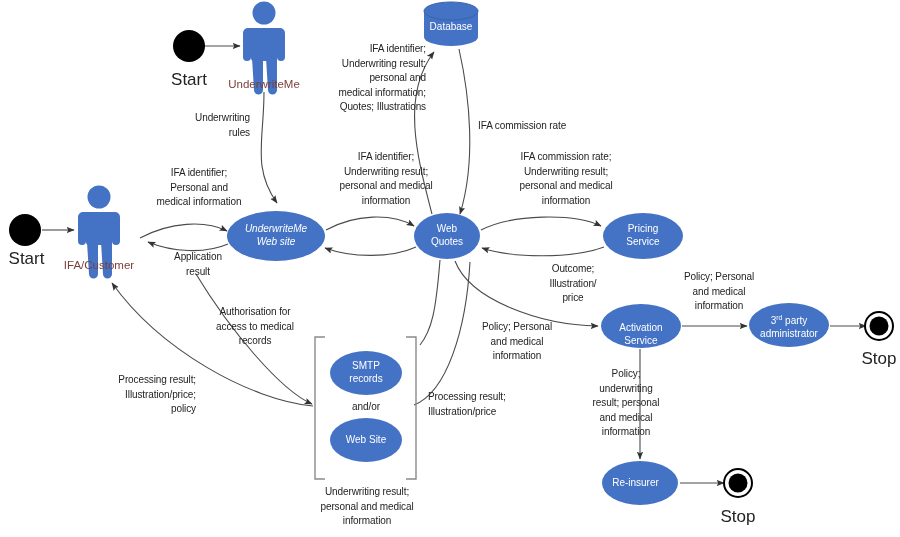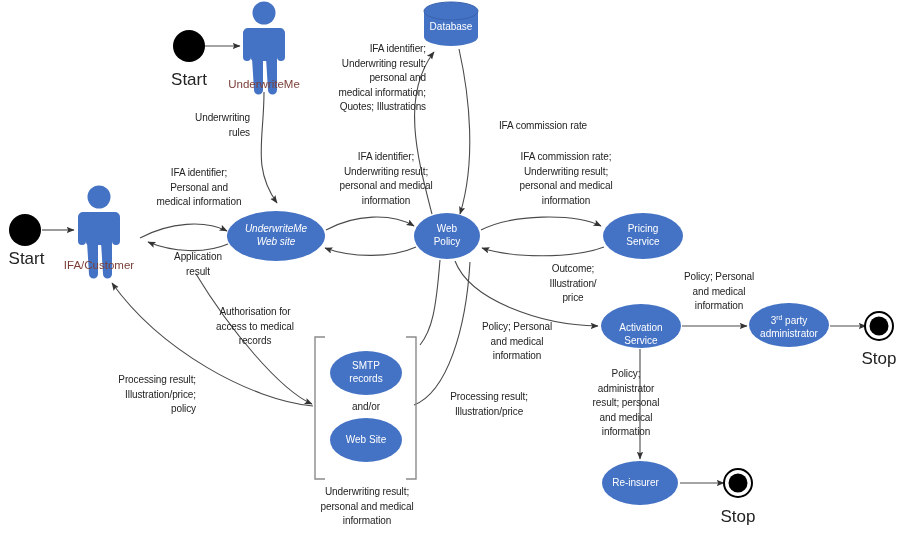--- a/index.html
+++ b/index.html
@@ -32,21 +32,21 @@
     position: absolute;
     font-family: "Liberation Sans", sans-serif;
     font-size: 10px;
     line-height: 14.6px;
     color: #232323;
     white-space: pre-line;
     letter-spacing: -0.1px;
   }
   .lbl.c { text-align: center; }
   .lbl.r { text-align: right; }
-  .lbl.l { text-align: center; }
+  .lbl.l { text-align: left; }
   .node-label {
     position: absolute;
     font-family: "Liberation Sans", sans-serif;
     font-size: 10px;
     line-height: 12.6px;
     color: #ffffff;
     text-align: center;
     white-space: pre-line;
     pointer-events: none;
   }
@@ -171,21 +171,21 @@
 
     <g fill="none" stroke="#8a8a8a" stroke-width="1.4">
       <path d="M325,337 h-10 v142 h10"></path>
       <path d="M406,337 h10 v142 h-10"></path>
     </g>
   </svg>
 
   <div class="node-label" style="left:227px; top:223px; width:98px;font-style:italic;">UnderwriteMe
 Web site</div>
   <div class="node-label" style="left:414px; top:223px; width:66px;">Web
-Policy</div>
+Quotes</div>
   <div class="node-label" style="left:603px; top:223px; width:80px;">Pricing
 Service</div>
   <div class="node-label" style="left:601px; top:322px; width:80px;">Activation
 Service</div>
   <div class="node-label" style="left:749px; top:312px; width:80px;">3<sup>rd</sup> party<br>administrator</div>
   <div class="node-label" style="left:602px; top:477px; width:67px;">Re-insurer</div>
   <div class="node-label" style="left:330px; top:360px; width:72px;">SMTP
 records</div>
   <div class="node-label" style="left:330px; top:434px; width:72px;">Web Site</div>
 
@@ -236,18 +236,18 @@
 policy</div>
   <div class="lbl l" style="left:428px; top:390px; width:122px;">Processing result;
 Illustration/price</div>
   <div class="lbl c" style="left:462px; top:320px; width:110px;">Policy; Personal
 and medical
 information</div>
   <div class="lbl c" style="left:664px; top:270px; width:110px;">Policy; Personal
 and medical
 information</div>
   <div class="lbl c" style="left:574px; top:367px; width:104px;">Policy;
-administrator
+underwriting
 result; personal
 and medical
 information</div>
 
 </div>
 
 </body></html>

